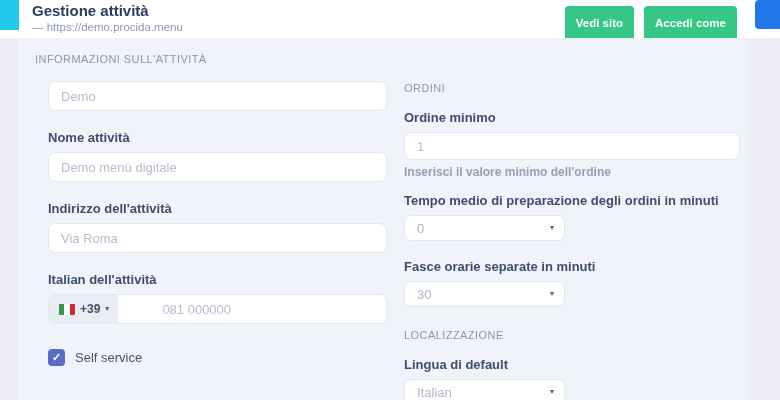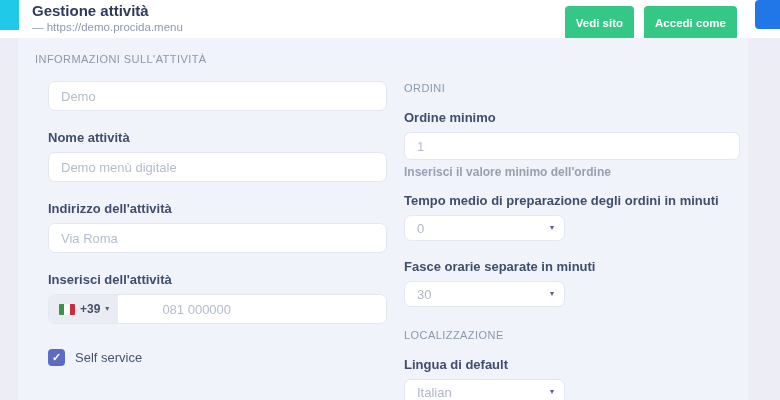--- a/index.html
+++ b/index.html
@@ -140,21 +140,21 @@
         <label class="field-label">Nome attività</label>
         <input class="text-input" type="text" placeholder="Demo menù digitale" style="">
       </div>
 
       <div class="field">
         <label class="field-label">Indirizzo dell'attività</label>
         <input class="text-input" type="text" placeholder="Via Roma" style="">
       </div>
 
       <div class="field">
-        <label class="field-label">Inserisci dell'attività</label>
+        <label class="field-label">Italian dell'attività</label>
         <div class="phone-group">
           <div class="phone-addon">
             <span class="flag-it">
                 <span class="flag-green"></span>
                 <span class="flag-white"></span>
                 <span class="flag-red"></span>
               </span>
             <span class="dial-code">+39</span>
             <span class="caret">▾</span>
           </div>

